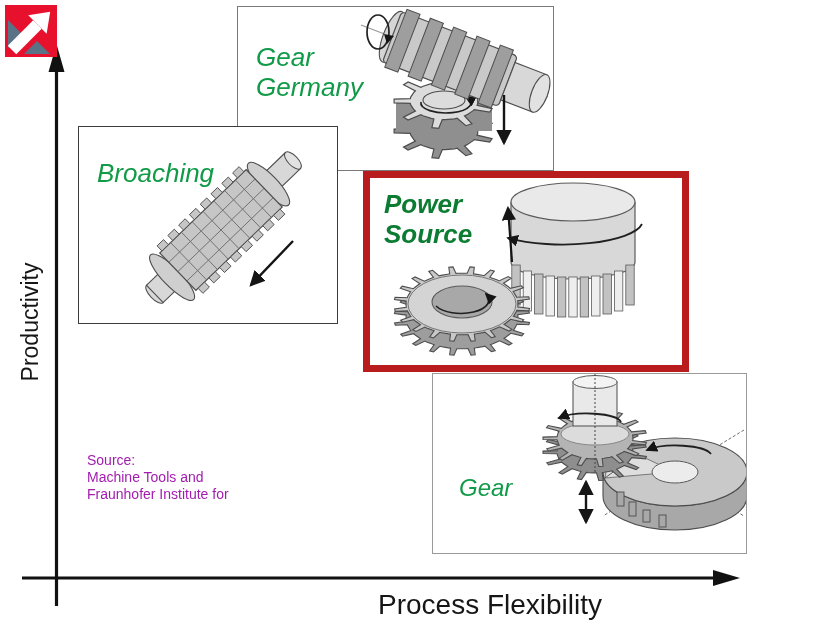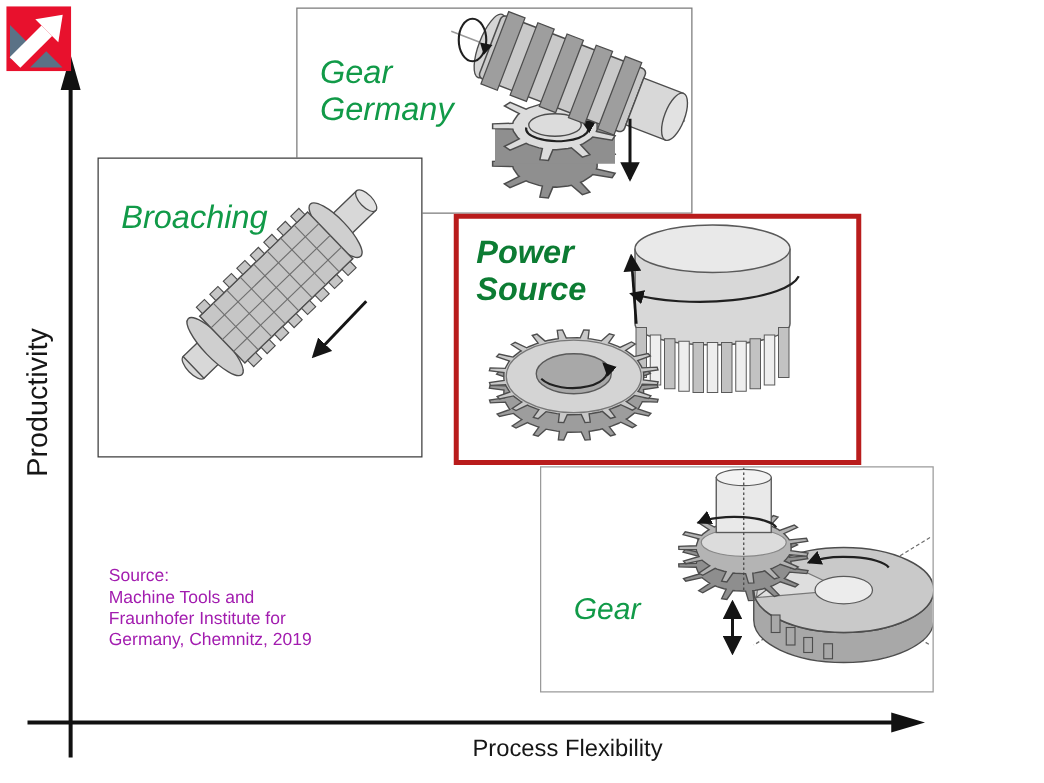--- a/index.html
+++ b/index.html
@@ -1,31 +1,31 @@
 <!DOCTYPE html>
 <html><head>
 <meta charset="utf-8">
 <style>
   html,body{margin:0;padding:0;background:#ffffff;}
   #canvas{position:relative;width:835px;height:626px;background:#ffffff;overflow:hidden;
           font-family:"Liberation Sans",sans-serif;}
   .abs{position:absolute;}
   .box{position:absolute;background:#ffffff;box-sizing:border-box;}
   .box-hobbing{left:237px;top:6px;width:317px;height:165px;border:1px solid #7a7a7a;z-index:2;}
-  .box-broaching{left:78px;top:126px;width:260px;height:240px;border:1px solid #3c3c3c;z-index:3;}
-  .box-skiving{left:363px;top:171px;width:326px;height:201px;border:4px solid #b91c1c;z-index:5;}
+  .box-broaching{left:78px;top:126px;width:260px;height:198px;border:1px solid #3c3c3c;z-index:3;}
+  .box-skiving{left:363px;top:171px;width:326px;height:201px;border:7px solid #b91c1c;z-index:5;}
   .box-shaping{left:432px;top:373px;width:315px;height:181px;border:1px solid #9a9a9a;z-index:4;}
   .glabel{position:absolute;font-style:italic;color:#119a48;line-height:1.15;}
   .glabel-hobbing{left:18px;top:36px;width:112px;font-size:26px;}
   .glabel-broaching{left:18px;top:32px;width:116px;font-size:26px;}
   .glabel-skiving{left:14px;top:12px;width:128px;font-size:26px;font-weight:bold;color:#0c7c33;}
   .glabel-shaping{left:26px;top:100px;width:106px;font-size:24px;}
   .draw{position:absolute;left:0;top:0;}
   #ylabel{left:30px;top:322px;transform:translate(-50%,-50%) rotate(-90deg);font-size:23px;color:#161616;white-space:nowrap;}
-  #xlabel{left:378px;top:589px;font-size:19px;color:#161616;white-space:nowrap;}
+  #xlabel{left:378px;top:589px;font-size:28px;color:#161616;white-space:nowrap;}
   #source{left:87px;top:452px;font-size:14px;line-height:17px;color:#a21caf;}
   #logo{left:5px;top:5px;width:52px;height:52px;z-index:10;}
   #axes{left:0;top:0;z-index:1;}
 </style>
 </head>
 <body>
 
 <div id="canvas">
 
   <svg width="0" height="0" class="abs" aria-hidden="true">
@@ -208,16 +208,15 @@
     </svg>
     <div class="glabel glabel-shaping">
       <div>Gear</div>
     </div>
   </div>
 
   <div id="source" class="abs">
     <div>Source:</div>
     <div>Machine Tools and</div>
     <div>Fraunhofer Institute for</div>
-    <div>Germany, Chemnitz, 2019</div>
   </div>
 
 </div>
 
 </body></html>

